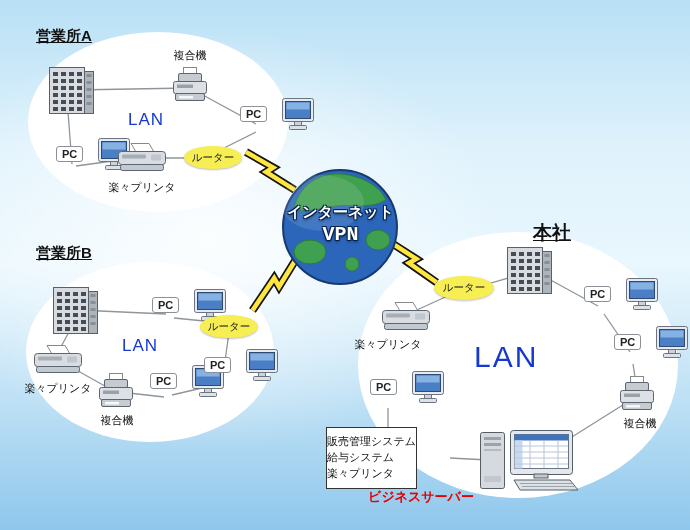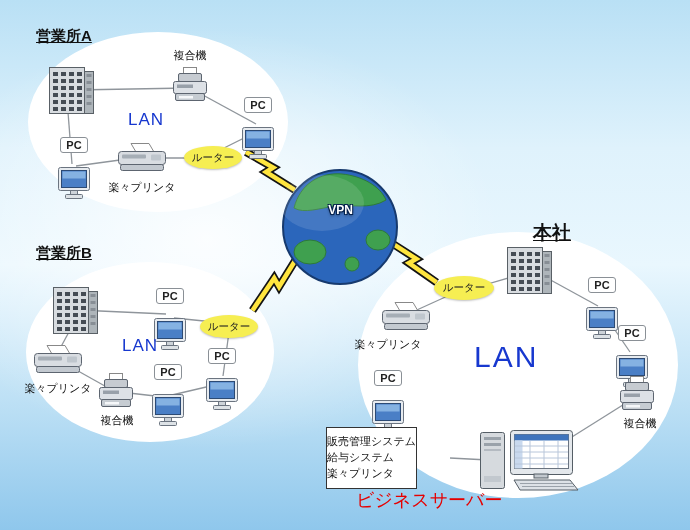--- a/index.html
+++ b/index.html
@@ -13,38 +13,38 @@
   .base{position:absolute;left:0;top:0;}
   .site-title{position:absolute;font-weight:bold;color:#111;font-size:15px;white-space:nowrap;text-decoration:underline;}
   .site-title.hq{font-size:19px;}
   .lan{position:absolute;color:#1738cf;font-weight:normal;font-size:17px;letter-spacing:1px;white-space:nowrap;}
   .lan.big{font-size:30px;letter-spacing:2px;}
   .router{
     position:absolute;background:#f6ee52;border-radius:50%;
     display:flex;align-items:center;justify-content:center;
     font-size:10.5px;color:#222;box-shadow:0 1px 2px rgba(0,0,0,0.25);white-space:nowrap;font-family:Liberation Mono, monospace;
   }
-  .pc{position:absolute;display:flex;flex-direction:column;align-items:center;gap:13px;}
+  .pc{position:absolute;display:flex;align-items:center;gap:13px;}
   .pc-label{
     background:#fff;border:1px solid #8a9096;border-radius:3px;
     font-size:11px;font-weight:bold;color:#222;padding:0 5px;line-height:14px;
   }
   .icon{position:absolute;}
   .dev-label{position:absolute;font-size:11px;color:#111;text-align:center;white-space:nowrap;}
   .globe-label{
     position:absolute;text-align:center;color:#fff;font-weight:bold;line-height:1.25;
     text-shadow:-1px -1px 0 #06224d,1px -1px 0 #06224d,-1px 1px 0 #06224d,1px 1px 0 #06224d,0 2px 3px rgba(0,0,0,.55);
   }
   .globe-label .l1{font-size:15px;}
-  .globe-label .l2{font-size:12px;}
+  .globe-label .l2{font-size:20px;font-family:Liberation Mono, monospace;}
   .sysbox{
     position:absolute;background:#fff;border:1px solid #333;
     font-size:11px;line-height:1.45;padding:6px 0;color:#111;white-space:nowrap;
   }
-  .server-label{position:absolute;color:#e60000;font-weight:normal;font-size:18px;text-align:center;white-space:nowrap;}
+  .server-label{position:absolute;color:#e60000;font-weight:bold;font-size:13px;text-align:center;white-space:nowrap;}
 </style>
 </head>
 <body>
 
 <svg width="0" height="0" style="position:absolute" aria-hidden="true">
   <defs>
     <g id="ic-building">
       <rect x="1.5" y="3.5" width="35" height="46" fill="#d8dce0" stroke="#596066"></rect>
       <rect x="36.5" y="7.5" width="9" height="42" fill="#aeb5ba" stroke="#596066"></rect>
       <g fill="#454c54">
@@ -284,16 +284,17 @@
     <div>販売管理システム</div>
     <div>給与システム</div>
     <div>楽々プリンタ</div>
   </div>
   <svg class="icon" style="left:478px;top:428px" width="102" height="64">
       <use href="#ic-server"></use>
     </svg>
   <div class="server-label" style="left:356px;top:488px;width:130px">ビジネスサーバー</div>
 
   <div class="globe-label" style="left:268px;top:203px;width:145px">
+    <div class="l1">インターネット</div>
     <div class="l2">VPN</div>
   </div>
 
 </div>
 
 </body></html>

